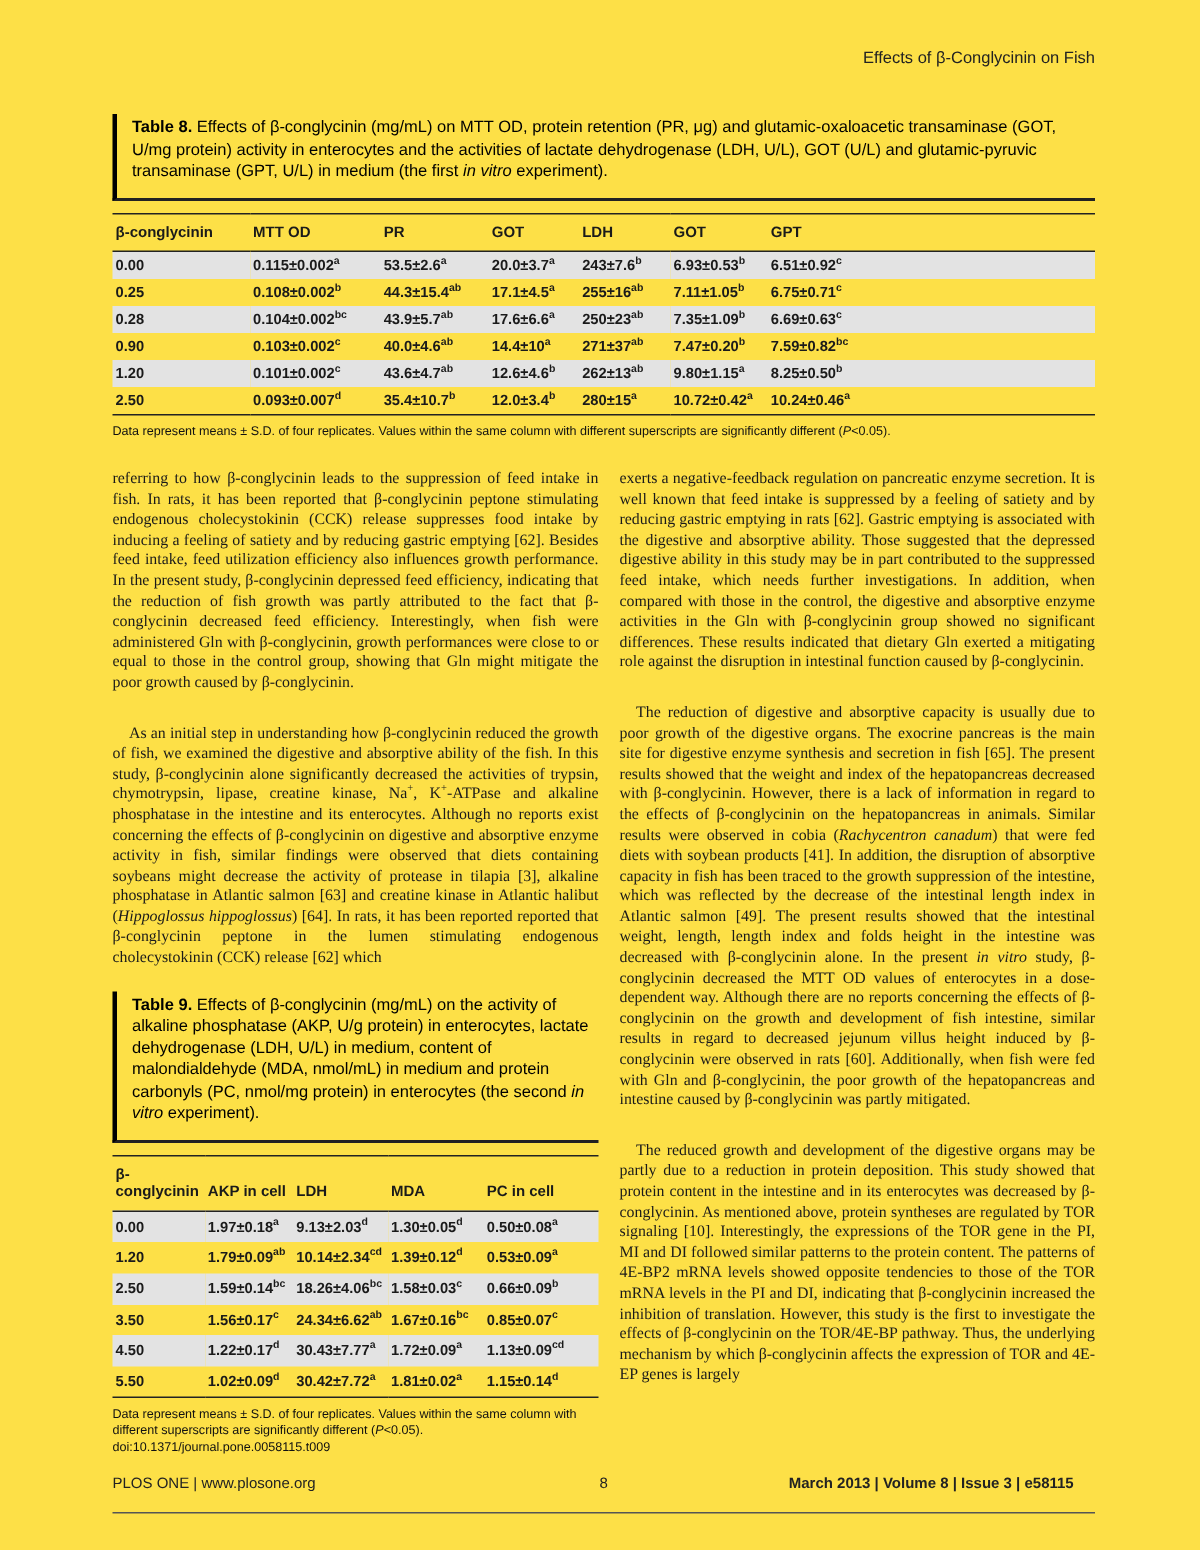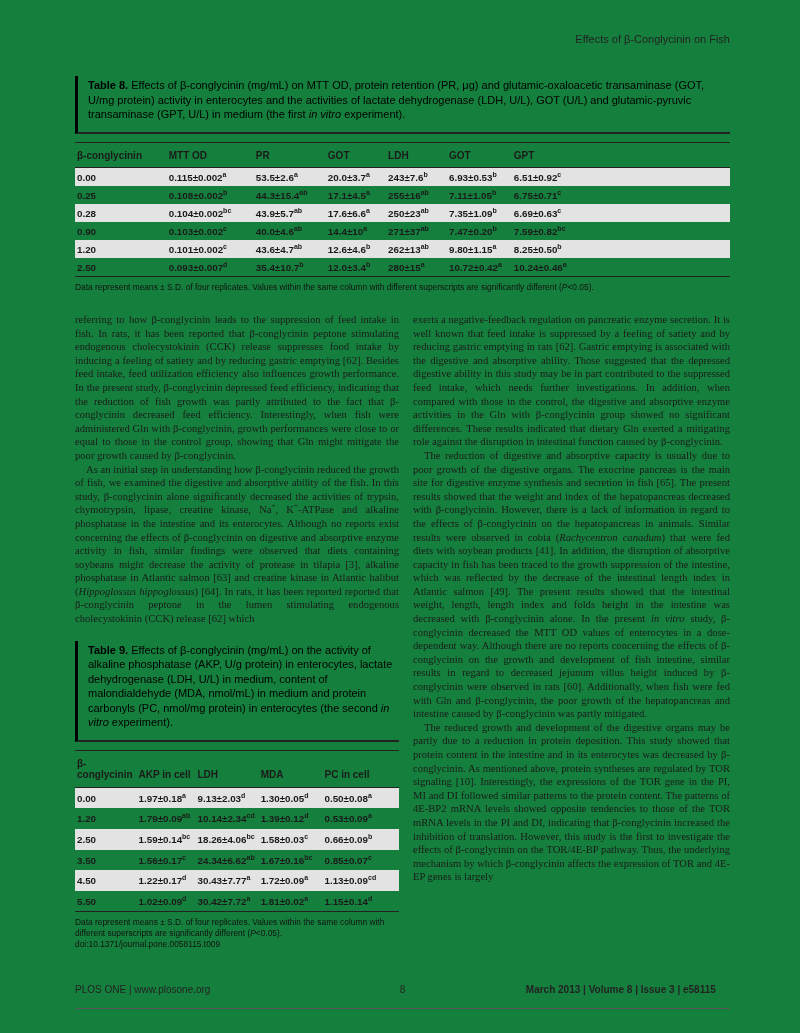--- a/index.html
+++ b/index.html
@@ -1,19 +1,19 @@
 <!DOCTYPE html>
 <html><head>
 <meta charset="utf-8">
 <style>
   html,body{margin:0;padding:0;background:#888;}
   .page{
     position:relative;
     width:800px;height:1033px;
-    background:#15803d;
+    background:#fde047;
     margin:0 auto;
     font-family:"Liberation Serif", serif;
     color:#1a1a1a;
     overflow:hidden;
   }
   
   .running-head{
     position:absolute;top:33px;right:70px;
     font-family:"Liberation Sans", sans-serif;
     font-size:11px;color:#222;
@@ -56,21 +56,21 @@
   .tbl-footnote{
     margin-top:5px;font-size:8.4px;line-height:1.3;color:#111;
   }
   .tbl-doi{font-size:8.4px;line-height:1.3;color:#111;}
   
   .col{position:absolute;top:313px;text-align:justify;
     font-size:10.6px;line-height:13.6px;}
   .col-left{left:75px;width:324px;}
   .col-right{left:413px;width:317px;}
   .col p{margin:0;}
-  .col p.indent{text-indent:11px;}
+  .col p.indent{text-indent:11px;margin-top:20px;}
   .tbl-block-9{margin-top:15px;}
   
   .footer{
     position:absolute;left:75px;right:70px;top:984px;
     font-family:"Liberation Sans", sans-serif;
     font-size:10px;color:#222;
     display:flex;align-items:baseline;
     border-bottom:1px solid #555;
     padding-bottom:13px;
   }

